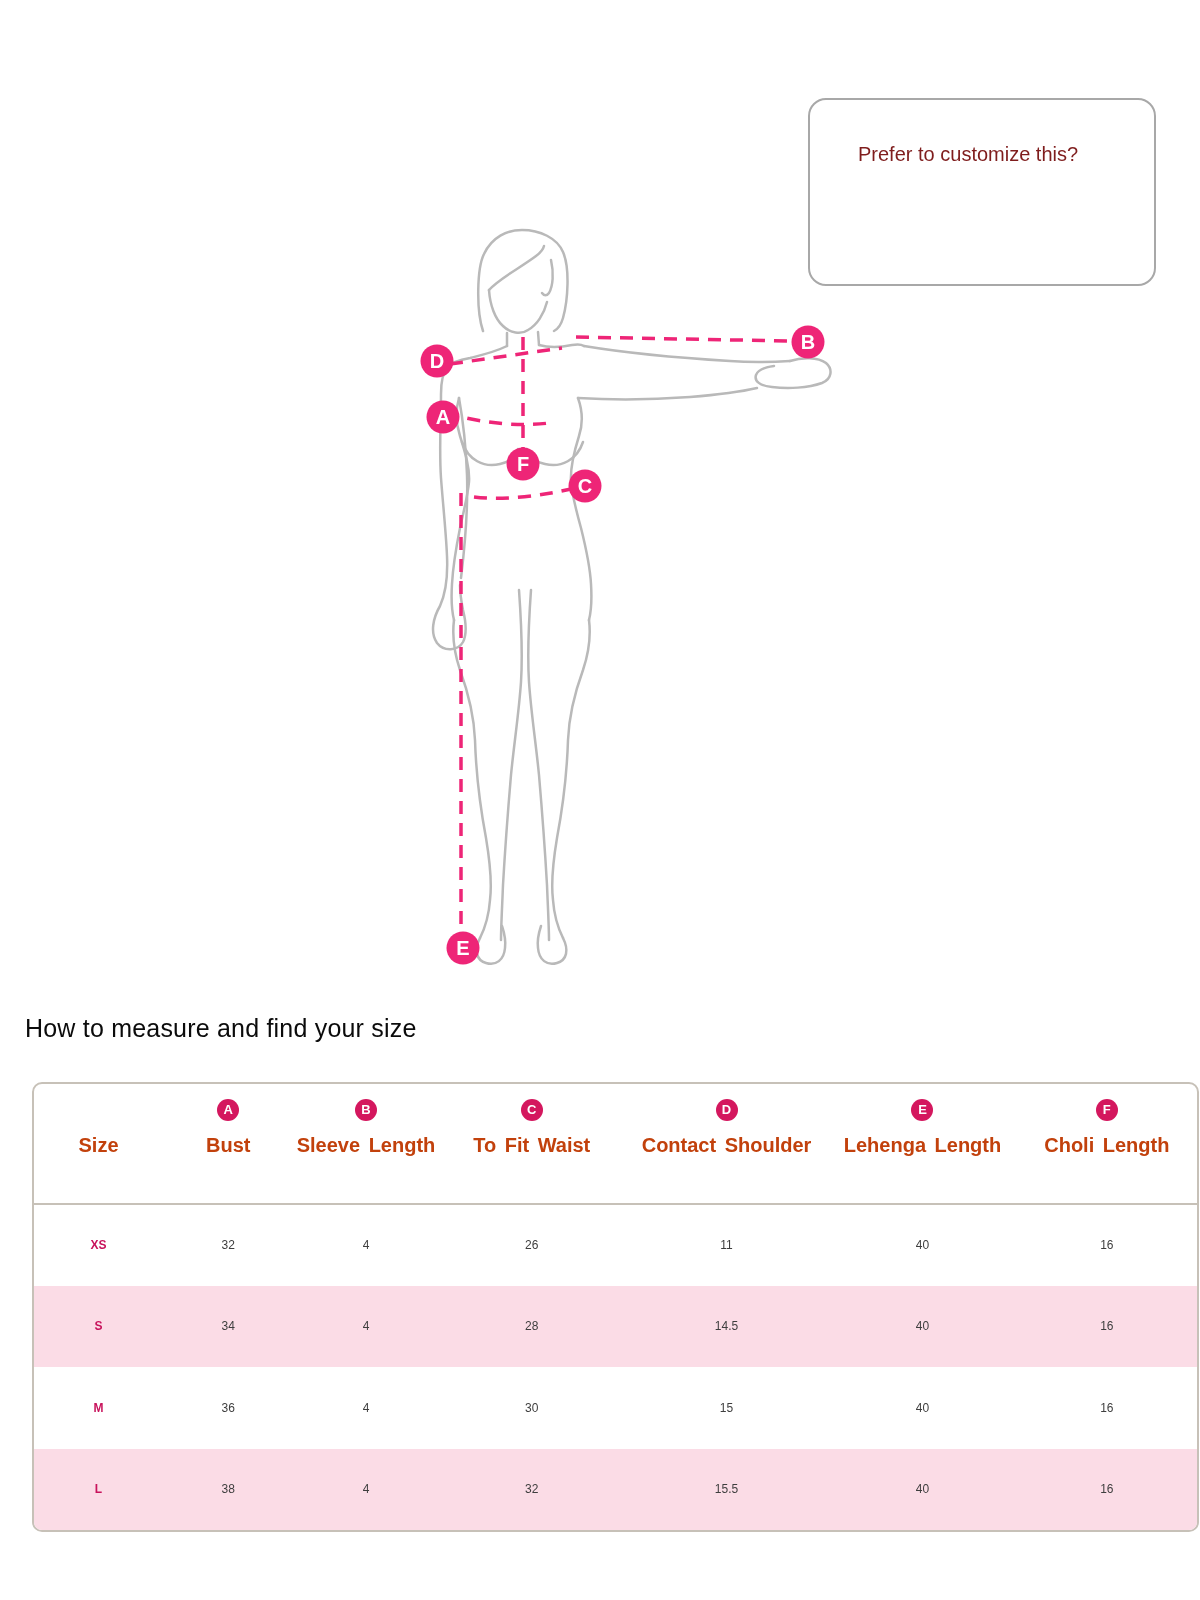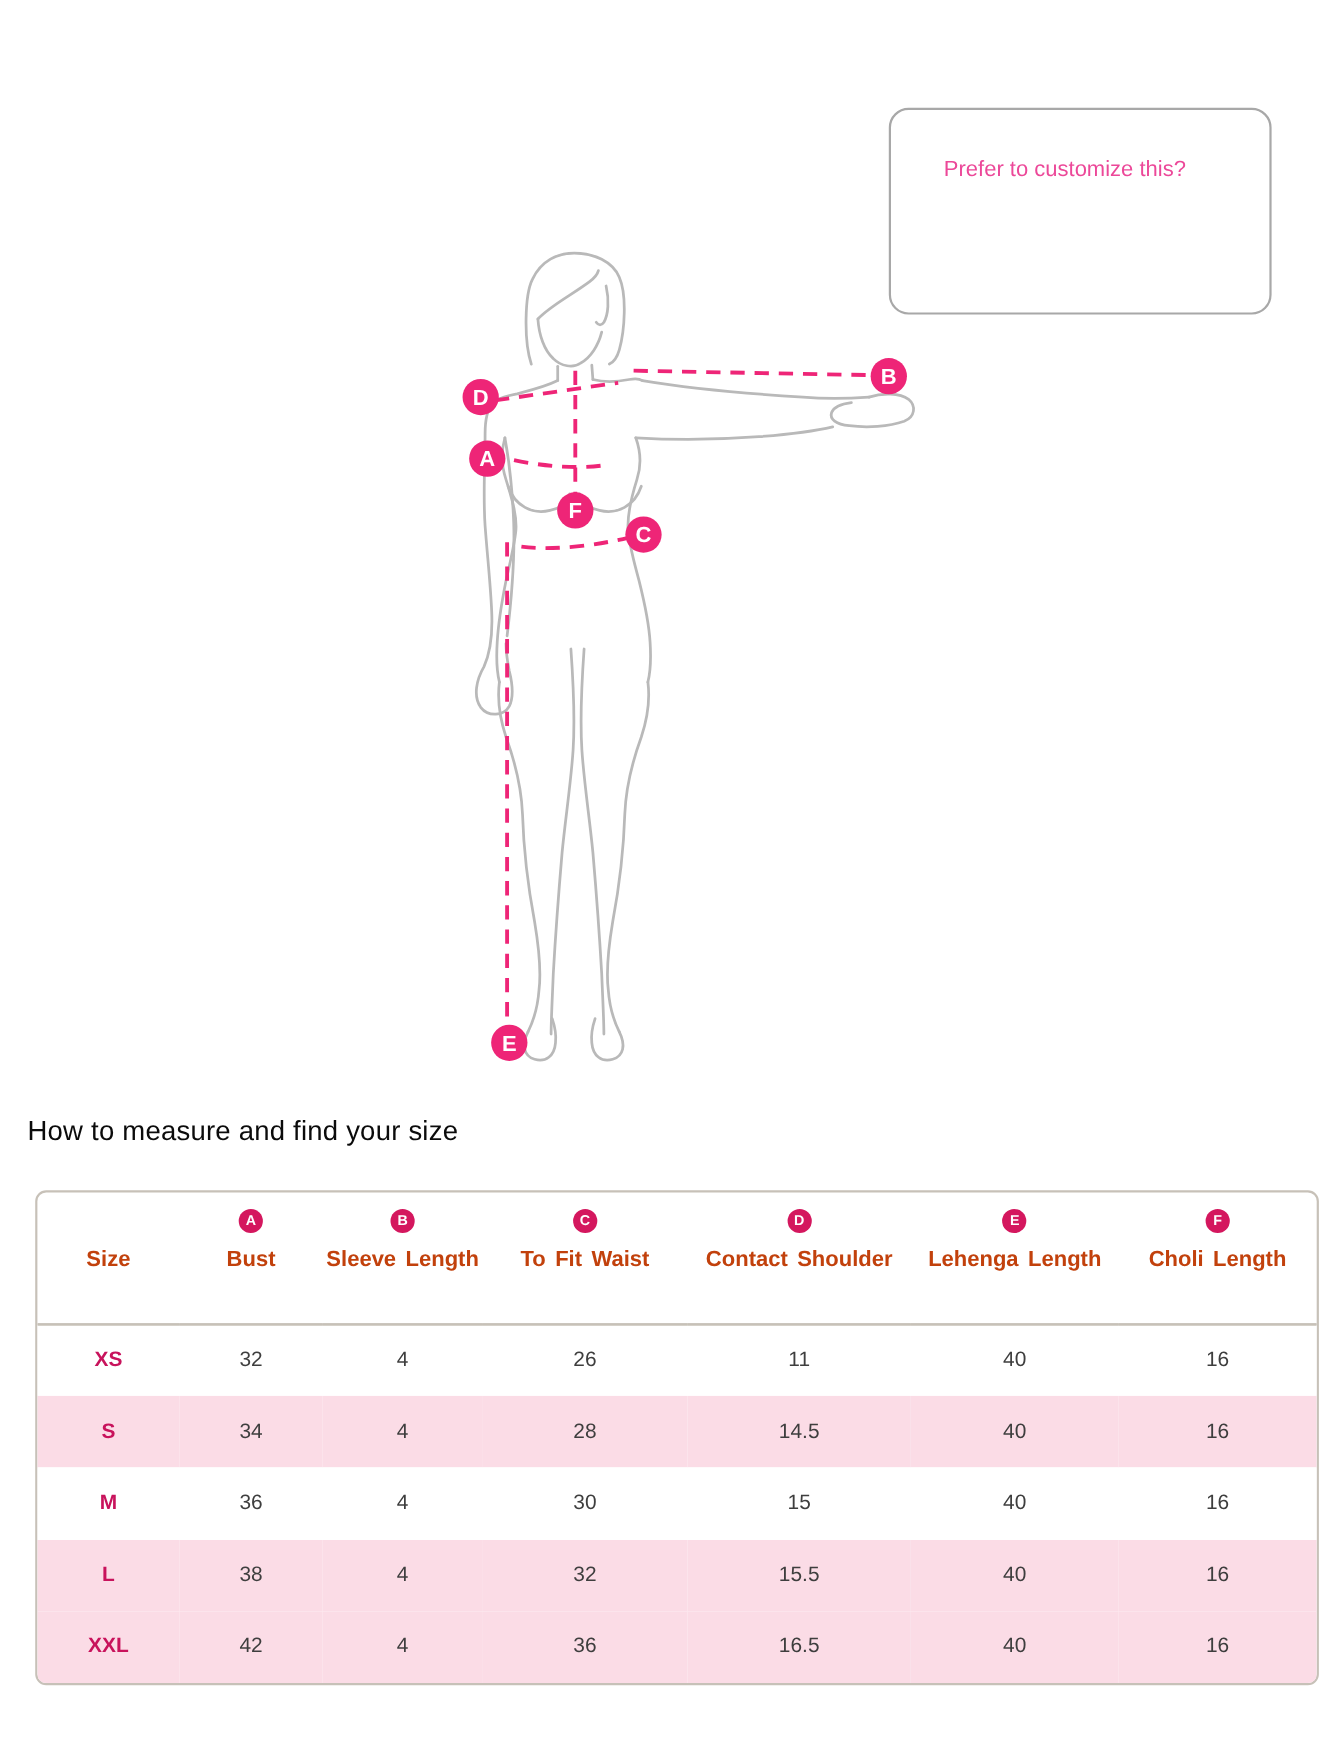--- a/index.html
+++ b/index.html
@@ -4,21 +4,21 @@
 <style>
   html, body { margin: 0; padding: 0; background: #ffffff; }
   body { width: 1200px; height: 1600px; position: relative; font-family: "Liberation Sans", sans-serif; }
   .page { position: absolute; inset: 0; }
 
   
   .callout {
     position: absolute; left: 808px; top: 98px; width: 348px; height: 188px;
     border: 2px solid #a8a8a8; border-radius: 18px; background: #fff;
     box-sizing: border-box; padding: 34px 10px 12px 48px;
-    font-size: 20px; color: #ec4899; line-height: 41px;
+    font-size: 20px; color: #7f1d1d; line-height: 41px;
   }
 
   
   .figure-svg { position: absolute; left: 380px; top: 215px; width: 470px; height: 770px; }
 
   
   .heading {
     position: absolute; left: 25px; top: 1014px; margin: 0;
     font-size: 25px; font-weight: normal; color: #0b0b0b; letter-spacing: 0.2px;
   }
@@ -35,21 +35,21 @@
   .badge, .badge-slot {
     width: 22px; height: 22px; margin: 0 auto 13px auto; display: block;
   }
   .badge {
     border-radius: 50%; background: #d4175e; color: #ffffff;
     font-size: 13px; font-weight: bold; line-height: 22px; text-align: center;
   }
   .hlabel { font-size: 20px; color: #c2410c; text-align: center; word-spacing: 3px; }
   tbody tr { height: 54px; background: #ffffff; }
   tbody tr.alt { background: #fbdce6; }
-  td { text-align: center; font-size: 19px; color: #3e3e3e; }
+  td { text-align: center; font-size: 12px; color: #3e3e3e; }
   td.size { font-weight: bold; color: #c8135c; }
 </style>
 </head>
 <body>
 
 <div class="page">
 
   <div class="callout">
     <div>Prefer to customize this?</div>
   </div>
@@ -204,26 +204,17 @@
         </tr>
         <tr class="alt">
           <td class="size">L</td>
           <td>38</td>
           <td>4</td>
           <td>32</td>
           <td>15.5</td>
           <td>40</td>
           <td>16</td>
         </tr>
-        <tr class="alt">
-          <td class="size">XXL</td>
-          <td>42</td>
-          <td>4</td>
-          <td>36</td>
-          <td>16.5</td>
-          <td>40</td>
-          <td>16</td>
-        </tr>
       </tbody>
     </table>
   </div>
 
 </div>
 
 </body></html>

